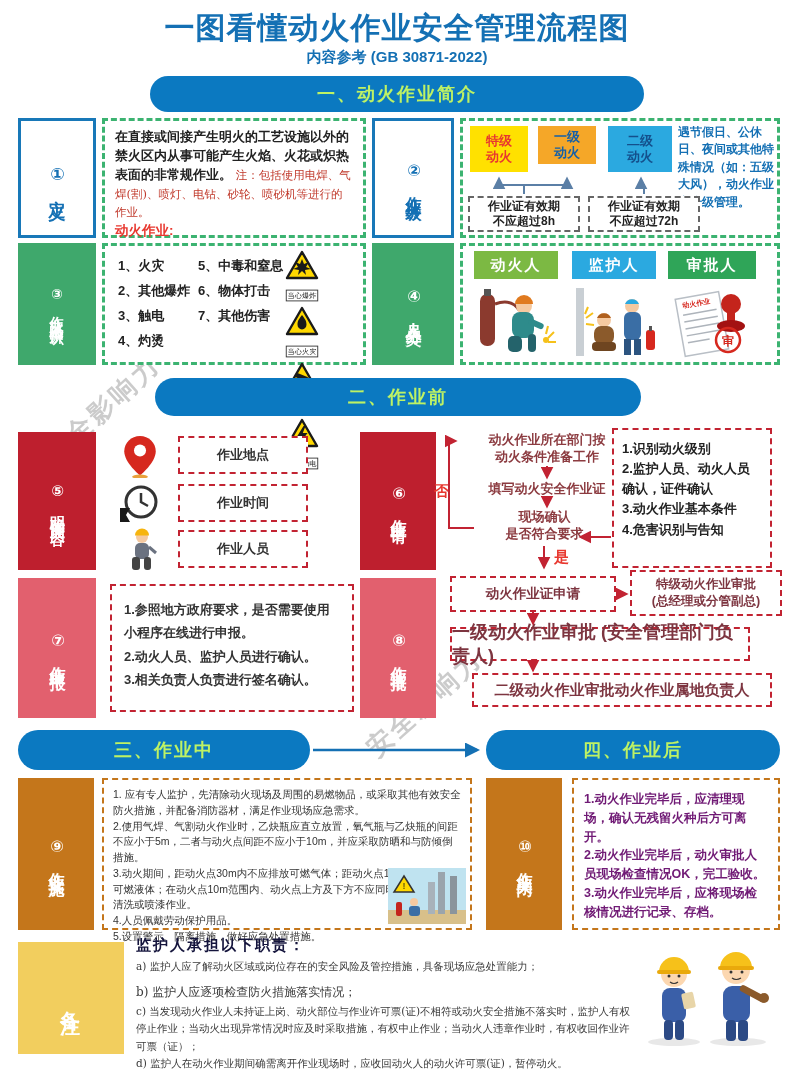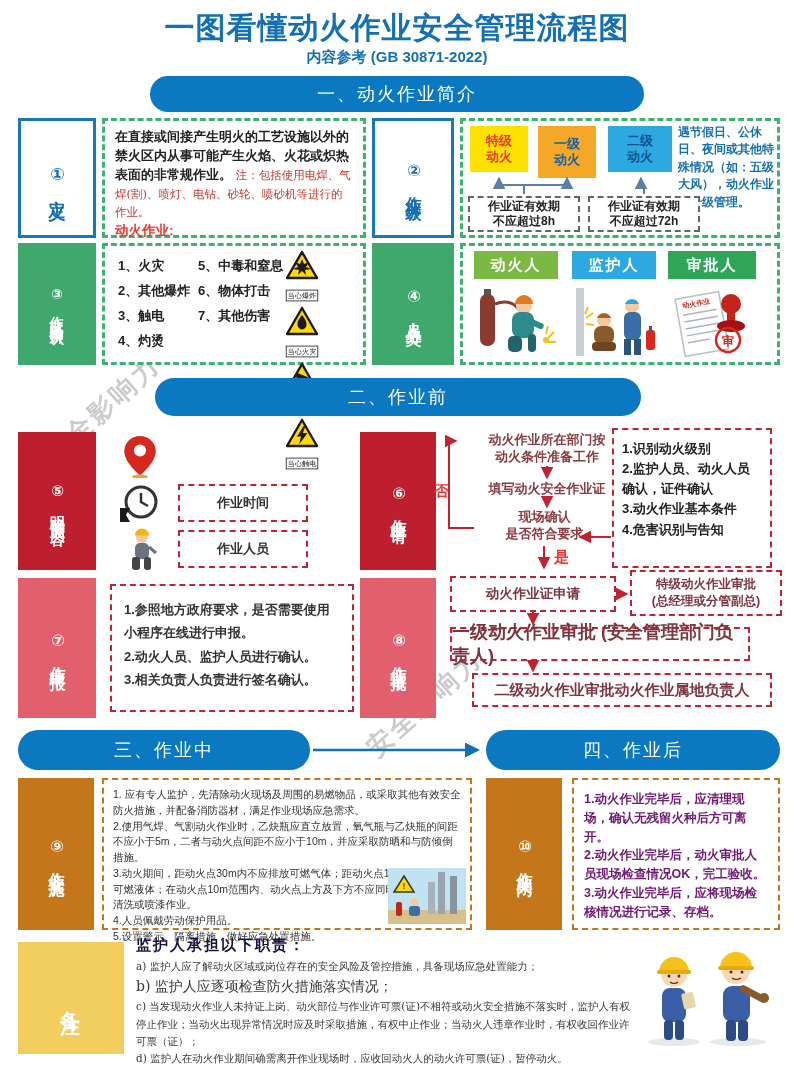--- a/index.html
+++ b/index.html
@@ -13,21 +13,21 @@
   .bluebox { background:#fff; border:3px solid #1878B8; color:#1470B4; }
   .greenbox { background:#3FA86C; color:#fff; }
   .redbox { background:#BE1F2E; color:#fff; }
   .pinkbox { background:#E2606E; color:#fff; }
   .orangebox { background:#C4761B; color:#fff; }
   .yellowbox { background:#F2CE5E; color:#fff; }
   .dash-green { border:3px dashed #3CB371; background:#fff; }
   .dash-red { border:2px dashed #C22332; background:#fff; }
   .dash-orange { border:2px dashed #C4761B; background:#fff; }
   .dash-gray { border:2px dashed #666; background:#fff; }
-  .pill { border-radius:20px; background:#0B79C1; color:#ffffff; font-weight:normal;
+  .pill { border-radius:20px; background:#0B79C1; color:#bef264; font-weight:bold;
           display:flex; align-items:center; justify-content:center; letter-spacing:2px; }
   .title { width:100%; text-align:center; color:#1470B4; font-weight:bold; }
   .flowtext { color:#8C3B40; font-weight:bold; text-align:center; line-height:1.3; }
   .yn { color:#E8382F; font-weight:bold; font-size:15px; }
   .wm { color:rgba(130,130,130,.42); font-weight:bold; font-size:26px;
         letter-spacing:3px; transform:rotate(-42deg); pointer-events:none; }
   .risk-item { font-size:13px; font-weight:bold; color:#222; line-height:25px; }
   .sign { width:40px; text-align:center; }
   .sign-label { display:inline-block; border:1px solid #333; font-size:8px; color:#222;
                 padding:0 1px; margin-top:1px; white-space:nowrap; transform:scale(.9); }
@@ -54,21 +54,21 @@
       <span style="font-weight:bold; color:#222;">在直接或间接产生明火的工艺设施以外的禁火区内从事可能产生火焰、火花或炽热表面的非常规作业。</span>
       <span class="notetext" style="font-size:11.5px; color:#C0392B;">注：包括使用电焊、气焊(割)、喷灯、电钻、砂轮、喷砂机等进行的作业。</span>
     </div>
     <div style="color:#E8382F; font-weight:bold; font-size:13.5px;">动火作业:</div>
   </div>
 
   <div class="abs bluebox vlabel" style="left:372px; top:118px; width:82px; height:120px; font-size:16px;">②作业分级</div>
   <div class="abs dash-green" style="left:460px; top:118px; width:320px; height:120px;"></div>
   <div class="abs preline" style="left:470px; top:126px; width:58px; height:46px; background:#FFE100; color:#E8382F; font-weight:bold; font-size:13px; display:flex; align-items:center; justify-content:center; text-align:center; line-height:1.25;">特级
 动火</div>
-  <div class="abs preline" style="left:538px; top:126px; width:58px; height:52px; background:#F5A728; color:#1560A8; font-weight:bold; font-size:13px; display:flex; align-items:center; justify-content:center; text-align:center; line-height:1.25;">一级
+  <div class="abs preline" style="left:538px; top:126px; width:58px; height:38px; background:#F5A728; color:#1560A8; font-weight:bold; font-size:13px; display:flex; align-items:center; justify-content:center; text-align:center; line-height:1.25;">一级
 动火</div>
   <div class="abs preline" style="left:608px; top:126px; width:64px; height:46px; background:#2BA9E0; color:#14508C; font-weight:bold; font-size:13px; display:flex; align-items:center; justify-content:center; text-align:right; line-height:1.25;">二级
 动火</div>
   <div class="abs" style="left:678px; top:124px; width:98px; color:#1470B4; font-weight:bold; font-size:12px; line-height:1.45;">遇节假日、公休日、夜间或其他特殊情况（如：五级大风），动火作业应升级管理。</div>
   <div class="abs dash-gray preline" style="left:468px; top:196px; width:112px; height:36px; font-size:12px; font-weight:bold; color:#222; display:flex; align-items:center; justify-content:center; text-align:center; line-height:1.25;">作业证有效期
 不应超过8h</div>
   <div class="abs dash-gray preline" style="left:588px; top:196px; width:112px; height:36px; font-size:12px; font-weight:bold; color:#222; display:flex; align-items:center; justify-content:center; text-align:center; line-height:1.25;">作业证有效期
 不应超过72h</div>
 
   <div class="abs greenbox vlabel" style="left:18px; top:243px; width:78px; height:122px; font-size:14px;">③作业风险辨识</div>
@@ -195,20 +195,21 @@
     <path d="M6 24 h10 l-4 7 4 7 H6 l4 -7z M6 24 l4 7 -4 7" fill="#1a1a1a"></path>
   </svg>
   <svg class="abs" style="left:124px; top:528px;" width="34" height="44" viewBox="0 0 34 44">
     <circle cx="18" cy="9" r="6" fill="#F5C9A0"></circle>
       <path d="M11 7.5 a7 7 0 0 1 14 0z" fill="#F6B40E"></path>
     <rect x="11" y="15" width="14" height="16" rx="5" fill="#6B7280"></rect>
     <rect x="8" y="29" width="8" height="13" rx="3" fill="#444"></rect>
       <rect x="20" y="29" width="7" height="13" rx="3" fill="#444"></rect>
     <path d="M25 19 l7 6" stroke="#6B7280" stroke-width="3"></path>
   </svg>
+  <div class="abs dash-red" style="left:178px; top:436px; width:130px; height:38px; display:flex; align-items:center; justify-content:center; font-size:13px; font-weight:bold; color:#333;">作业地点</div>
   <div class="abs dash-red" style="left:178px; top:484px; width:130px; height:38px; display:flex; align-items:center; justify-content:center; font-size:13px; font-weight:bold; color:#333;">作业时间</div>
   <div class="abs dash-red" style="left:178px; top:530px; width:130px; height:38px; display:flex; align-items:center; justify-content:center; font-size:13px; font-weight:bold; color:#333;">作业人员</div>
 
   <div class="abs redbox vlabel" style="left:360px; top:432px; width:76px; height:138px; font-size:16px;">⑥作业申请</div>
   <div class="abs flowtext preline" style="left:458px; top:432px; width:178px; font-size:13px;text-align:center;">动火作业所在部门按
 动火条件准备工作</div>
   <div class="abs flowtext" style="left:458px; top:481px; width:178px; font-size:13px;">填写动火安全作业证</div>
   <div class="abs flowtext preline" style="left:462px; top:509px; width:165px; font-size:13px;">现场确认
 是否符合要求</div>
   <div class="abs yn" style="left:434px; top:482px;">否</div>
@@ -261,21 +262,21 @@
   <div class="abs dash-orange" style="left:572px; top:778px; width:208px; height:152px; padding:10px 10px; font-size:12.5px; font-weight:bold; color:#701a75; line-height:1.5;">
     <div>1.动火作业完毕后，应清理现场，确认无残留火种后方可离开。</div>
     <div>2.动火作业完毕后，动火审批人员现场检查情况OK，完工验收。</div>
     <div>3.动火作业完毕后，应将现场检核情况进行记录、存档。</div>
   </div>
 
   <div class="abs yellowbox vlabel" style="left:18px; top:942px; width:106px; height:112px; font-size:20px;">备注</div>
   <div class="abs" style="left:136px; top:936px; width:500px;">
     <div class="notetext" style="font-size:15px; font-weight:bold; color:#14143C; letter-spacing:2px; margin-bottom:3px;">监护人承担以下职责：</div>
     <div class="notetext" style="font-size:10.5px; line-height:1.65;">a) 监护人应了解动火区域或岗位存在的安全风险及管控措施，具备现场应急处置能力；</div>
-    <div class="notetext" style="font-size:14px; line-height:1.65;">b) 监护人应逐项检查防火措施落实情况；</div>
+    <div class="notetext" style="font-size:12px; line-height:1.65;margin-top:8px;">b) 监护人应逐项检查防火措施落实情况；</div>
     <div class="notetext" style="font-size:10.5px; line-height:1.65;">c) 当发现动火作业人未持证上岗、动火部位与作业许可票(证)不相符或动火安全措施不落实时，监护人有权停止作业；当动火出现异常情况时应及时采取措施，有权中止作业；当动火人违章作业时，有权收回作业许可票（证）；</div>
     <div class="notetext" style="font-size:10.5px; line-height:1.65;">d) 监护人在动火作业期间确需离开作业现场时，应收回动火人的动火许可票(证)，暂停动火。</div>
   </div>
   <svg class="abs" style="left:636px; top:946px;" width="144" height="102" viewBox="0 0 144 102">
     <ellipse cx="38" cy="96" rx="26" ry="4" fill="#E8E8E8"></ellipse>
       <ellipse cx="102" cy="96" rx="28" ry="4" fill="#E8E8E8"></ellipse>
 
     <circle cx="38" cy="28" r="13" fill="#FCD7B0"></circle>
     <path d="M23 26 a15 15 0 0 1 30 0z" fill="#F6C11A"></path>
       <rect x="21" y="24" width="34" height="4" rx="2" fill="#E9A90C"></rect>

